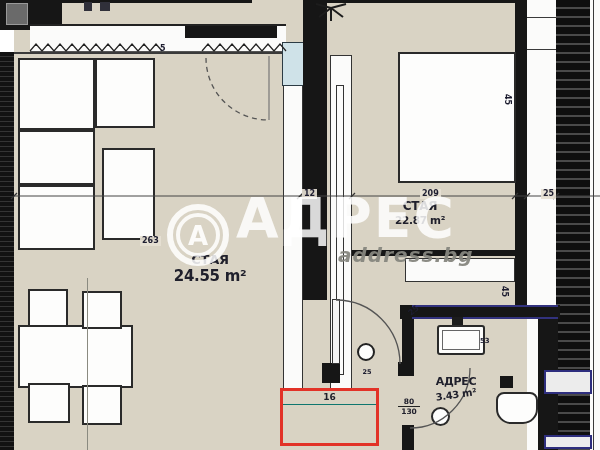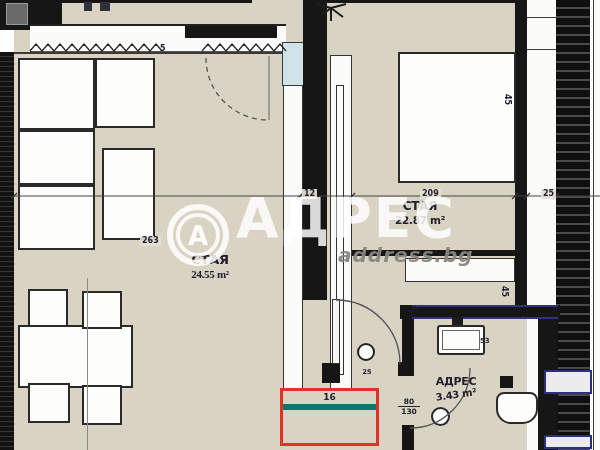--- a/index.html
+++ b/index.html
@@ -12,21 +12,21 @@
   .stairs{background:repeating-linear-gradient(180deg,#0f0f0f 0 7px,#4a4a4a 7px 9px);}
   .white{background:#fbfbfa;}
   .furn{background:#fdfdfc;border:2px solid #2a2a2a;box-sizing:border-box;}
   .thinline{background:#3a3a3a;}
   .roomlabel{font-weight:700;text-align:center;letter-spacing:-0.3px;line-height:1.15;}
   .dimchip{font-size:8px;font-weight:700;color:#1d1d30;background:rgba(230,224,210,0.92);
            padding:0 2px;line-height:10px;}
   .dimplain{font-size:8px;font-weight:700;color:#1d1d30;line-height:9px;}
   .vtext{transform:rotate(90deg);transform-origin:left top;}
   .redbox{border:3px solid #e23227;box-sizing:border-box;background:rgba(217,211,196,0.35);}
-  .redbox .cell1{border-bottom:6px solid #0f766e;height:13px;line-height:13px;
+  .redbox .cell1{border-bottom:1px solid #0f766e;height:13px;line-height:13px;
                  text-align:center;font-size:9px;font-weight:700;}
   .redbox .cell2{text-align:center;font-size:9.5px;font-weight:700;line-height:1.6;padding-top:2px;}
   .wm{pointer-events:none;}
   .wm-brand{font-size:55px;font-weight:800;color:rgba(255,255,255,0.84);letter-spacing:2px;
             line-height:1;white-space:nowrap;}
   .wm-site{font-size:20px;font-weight:600;font-style:italic;color:rgba(134,134,126,0.95);
            letter-spacing:1px;}
   .ring{border-radius:50%;box-sizing:border-box;}
   svg.overlay{position:absolute;left:0;top:0;pointer-events:none;}
 </style>
@@ -137,21 +137,21 @@
   <div class="abs dimplain" style="left:408px;top:306px;transform:rotate(-40deg);">25</div>
   <div class="abs dimplain" style="left:480px;top:337px;font-size:7px;">53</div>
   <div class="abs" style="left:398px;top:397px;width:22px;text-align:center;">
     <div style="font-size:7.5px;font-weight:700;border-bottom:1px solid #222;line-height:9px;">80</div>
     <div style="font-size:7.5px;font-weight:700;line-height:9px;">130</div>
   </div>
   <div class="abs dimplain" style="left:360px;top:368px;font-size:6.5px;width:14px;text-align:center;">25</div>
 
   <div class="abs roomlabel" style="left:160px;top:253px;width:100px;">
     <div style="font-size:13px;">СТАЯ</div>
-    <div style="font-size:11px;font-family:Liberation Serif, serif;">24.55 m²</div>
+    <div style="font-size:15px;">24.55 m²</div>
   </div>
   <div class="abs roomlabel" style="left:380px;top:200px;width:80px;">
     <div style="font-size:12px;">СТАЯ</div>
     <div style="font-size:10.5px;">22.87 m²</div>
   </div>
   <div class="abs roomlabel" style="left:420px;top:376px;width:72px;">
     <div style="font-size:11px;">АДРЕС</div>
     <div style="font-size:10px;transform:rotate(-8deg);">3.43 m²</div>
   </div>
 

